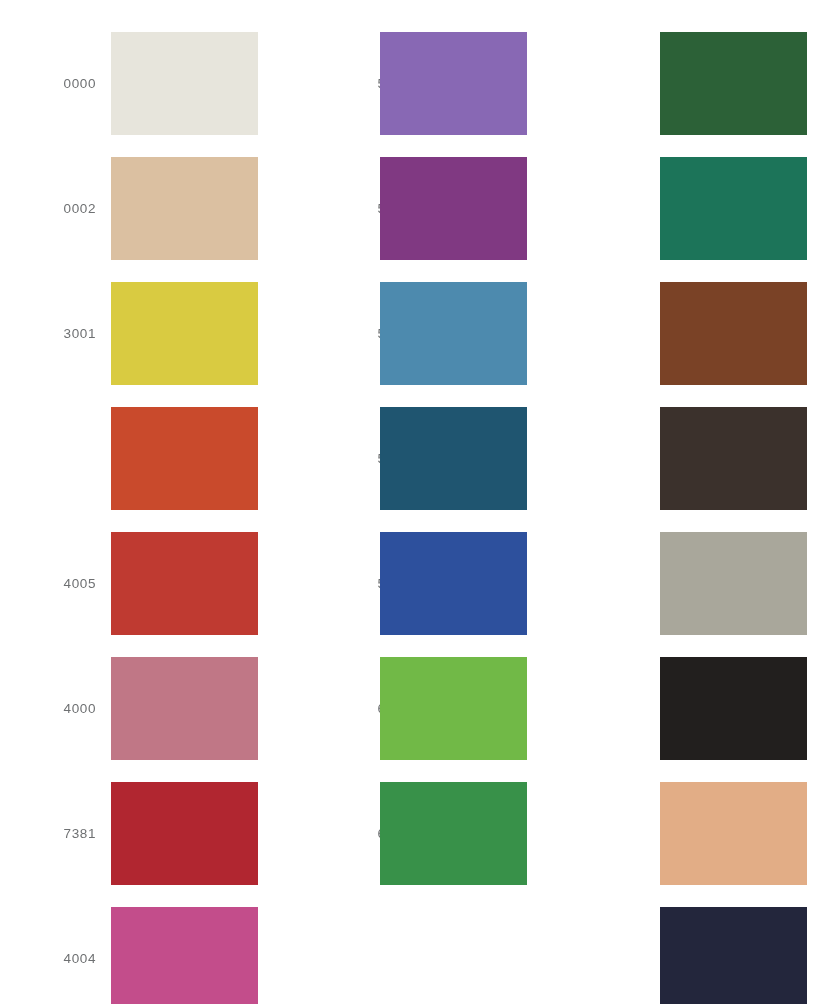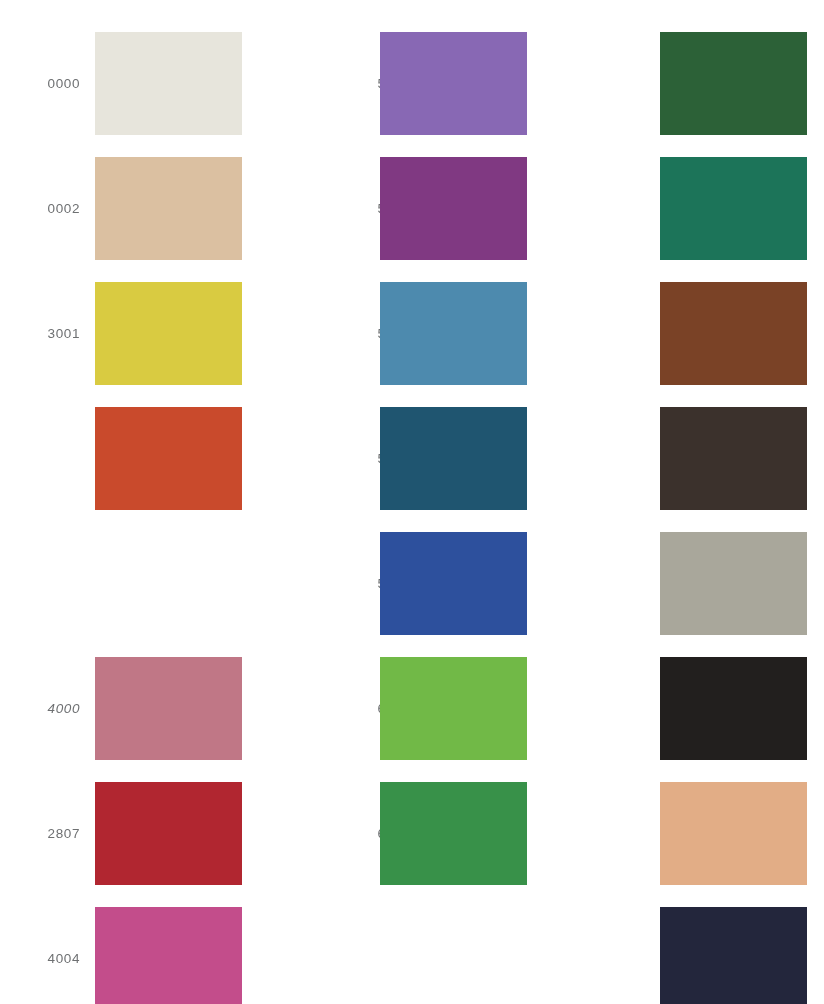--- a/index.html
+++ b/index.html
@@ -22,21 +22,21 @@
     height: 1004px;
     background: #ffffff;
   }
 
   .swatch-column {
     position: absolute;
     top: 0;
     height: 1004px;
   }
 
-  .swatch-column.col-1 { left: 0px;   width: 270px; }
+  .swatch-column.col-1 { left: 16px;   width: 270px; }
   .swatch-column.col-2 { left: 285px; width: 270px; }
   .swatch-column.col-3 { left: 565px; width: 259px; }
 
   .swatch-row {
     position: absolute;
     left: 0;
     width: 100%;
     height: 103px;
     display: block;
   }
@@ -87,26 +87,30 @@
         <div class="swatch-label">0002</div>
         <div class="swatch-chip" style="background: rgb(219, 192, 161);"></div>
       </div>
       <div class="swatch-row" style="top: 282px;">
         <div class="swatch-label">3001</div>
         <div class="swatch-chip" style="background: rgb(217, 203, 65);"></div>
       </div>
       <div class="swatch-row" style="top: 407px;">
         <div class="swatch-chip" style="background: rgb(201, 74, 44);"></div>
       </div>
-      <div class="swatch-row" style="top: 657px; font-style: italic;">
+      <div class="swatch-row" style="top: 532px;">
+        <div class="swatch-label">4005</div>
+        <div class="swatch-chip" style="background: rgb(191, 58, 49);"></div>
+      </div>
+      <div class="swatch-row" style="top: 657px;">
         <div class="swatch-label">4000</div>
         <div class="swatch-chip" style="background: rgb(192, 119, 134);"></div>
       </div>
       <div class="swatch-row" style="top: 782px;">
-        <div class="swatch-label">2807</div>
+        <div class="swatch-label">7381</div>
         <div class="swatch-chip" style="background: rgb(177, 38, 48);"></div>
       </div>
       <div class="swatch-row" style="top: 907px;">
         <div class="swatch-label">4004</div>
         <div class="swatch-chip" style="background: rgb(195, 77, 139);"></div>
       </div>
     </div>
   <div class="swatch-column col-2">
       <div class="swatch-row" style="top: 32px;">
         <div class="swatch-label">5004</div>

